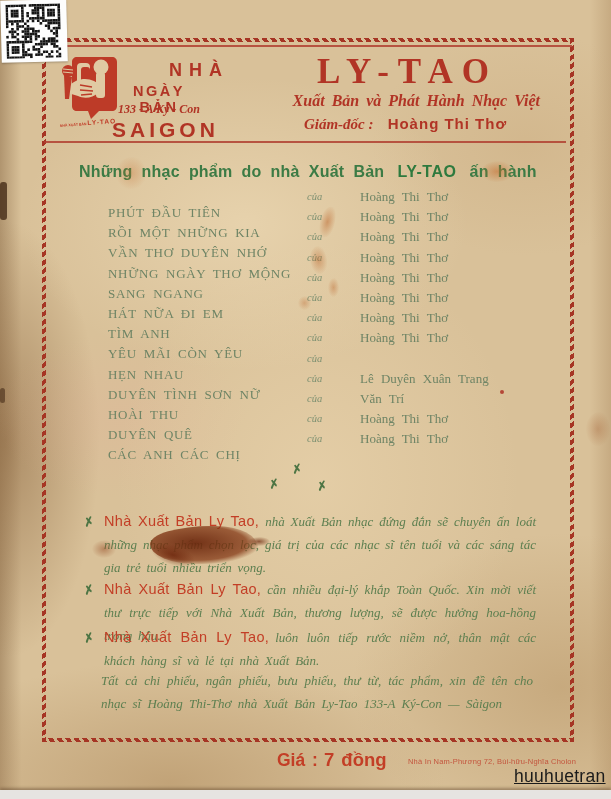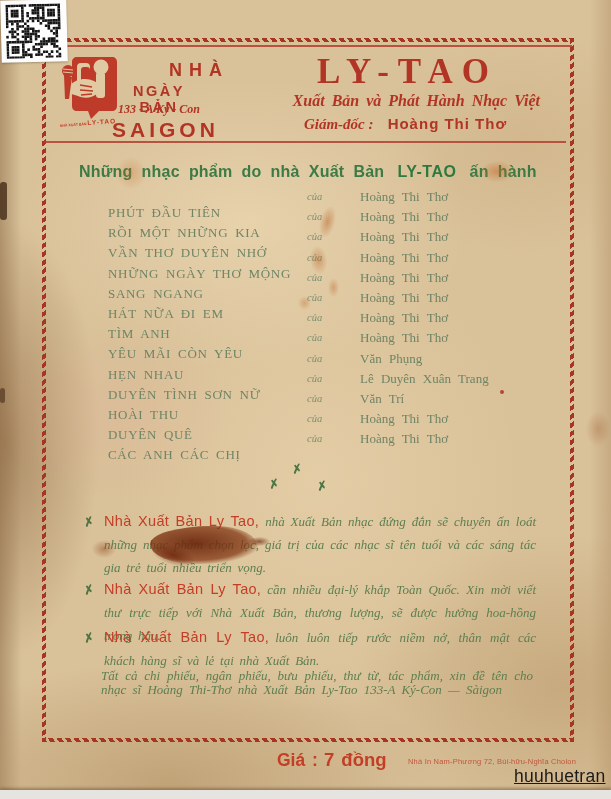--- a/index.html
+++ b/index.html
@@ -42,21 +42,21 @@
   .cat-cua{font-family:"Liberation Serif",serif;font-style:italic;font-size:10.5px;color:#7d9071;}
   .cat-author{font-family:"Liberation Serif",serif;font-size:13px;color:#6e8465;word-spacing:4px;white-space:nowrap;}
   
   .orn{position:absolute;color:#4d7544;font-size:12px;font-weight:bold;transform:rotate(-12deg);}
   
   .note{position:absolute;left:84px;width:452px;line-height:22px;text-align:justify;}
   .note-bullet{position:absolute;left:0;top:1px;color:#4d7544;font-size:12px;font-weight:bold;transform:rotate(-14deg);}
   .note-inner{margin-left:20px;}
   .note-lead{font-size:14.5px;font-weight:normal;color:#c33e26;letter-spacing:.3px;word-spacing:2px;margin-right:6px;}
   .note-body{font-family:"Liberation Serif",serif;font-style:italic;font-size:13px;color:#5d7f50;word-spacing:2.5px;}
-  .closing{position:absolute;left:101px;width:432px;line-height:14px;font-family:"Liberation Serif",serif;font-style:italic;font-size:13px;color:#5d7f50;word-spacing:3px;text-align:justify;}
+  .closing{position:absolute;left:101px;width:432px;line-height:23px;font-family:"Liberation Serif",serif;font-style:italic;font-size:13px;color:#5d7f50;word-spacing:3px;text-align:justify;}
   
   .censor{font-family:"Liberation Serif",serif;font-size:15px;color:#b04028;word-spacing:5px;}
   .price{font-size:17.5px;font-weight:bold;color:#c33e26;word-spacing:2px;}
   .price .val{font-size:18.5px;margin-left:6px;}
   .printer{font-size:7.5px;color:#c24a35;letter-spacing:.2px;opacity:.9;}
   .watermark{font-size:17.5px;color:#1b1b1b;letter-spacing:.3px;}
   
   .stain{position:absolute;pointer-events:none;}
   .blob{border-radius:60% 40% 55% 45%/50% 60% 40% 55%;}
   .bottom-strip{position:absolute;left:0;bottom:0;width:611px;height:9px;background:#e6e4e1;box-shadow:0 -2px 3px rgba(90,65,40,.45);}
@@ -387,21 +387,20 @@
         <span class="cat-author">Hoàng Thi Thơ</span>
       </div>
     <div class="cat-row">
         <span class="cat-title">YÊU MÃI CÒN YÊU</span>
         <span class="cat-cua">của</span>
         <span class="cat-author">Hoàng Thi Thơ</span>
       </div>
     <div class="cat-row">
         <span class="cat-title">HẸN NHAU</span>
         <span class="cat-cua">của</span>
-        <span class="cat-author">Văn Phụng</span>
       </div>
     <div class="cat-row">
         <span class="cat-title">DUYÊN TÌNH SƠN NỮ</span>
         <span class="cat-cua">của</span>
         <span class="cat-author">Lê Duyên Xuân Trang</span>
       </div>
     <div class="cat-row">
         <span class="cat-title">HOÀI THU</span>
         <span class="cat-cua">của</span>
         <span class="cat-author">Văn Trí</span>

